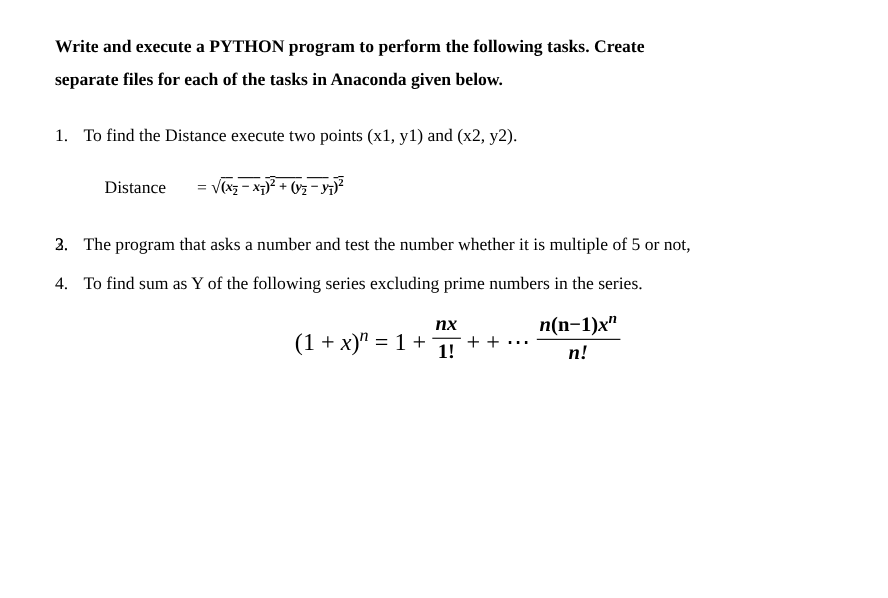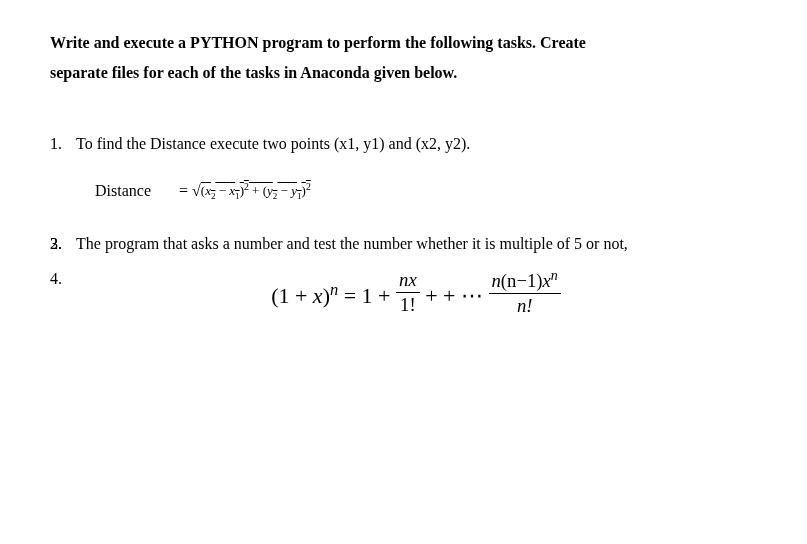--- a/index.html
+++ b/index.html
@@ -12,21 +12,21 @@
       background: #ffffff;
       width: 807px;
       height: 544px;
       padding: 28px 55px 28px 50px;
       color: #000000;
       font-size: 16px;
       line-height: 1.6;
     }
     .header {
       font-weight: bold;
-      margin-bottom: 42px;
+      margin-bottom: 22px;
       line-height: 1.9;
     }
     .list-item {
       margin-bottom: 10px;
       padding-left: 26px;
       position: relative;
     }
     .list-item .num {
       position: absolute;
       left: 0;
@@ -43,20 +43,21 @@
       margin-bottom: 26px;
     }
     .formula-label {
       display: inline-block;
       margin-right: 24px;
     }
     .sqrt-formula {
       font-size: 13px;
       position: relative;
       top: -1px;
+      font-weight: bold;
     }
     .sqrt-symbol {
       font-size: 16px;
       position: relative;
       top: 1px;
     }
     .overline {
       text-decoration: overline;
       text-decoration-thickness: 1px;
     }
@@ -72,20 +73,21 @@
       text-align: center;
       padding-left: 30px;
       font-size: 22px;
     }
     .frac {
       display: inline-block;
       vertical-align: middle;
       text-align: center;
       position: relative;
       top: -2px;
+      font-weight: bold;
     }
     .frac .top {
       display: block;
       border-bottom: 1px solid #000;
       padding: 0 3px;
       font-size: 0.85em;
       line-height: 1.2;
     }
     .frac .bottom {
       display: block;
@@ -126,20 +128,21 @@
   <span class="num">2.</span>
 </div>
 
 <div class="list-item">
   <span class="num">3.</span>
   <span>The program that asks a number and test the number whether it is multiple of 5 or not,</span><br>
 </div>
 
 <div class="list-item item4">
   <span class="num">4.</span>
+  <span>To find sum as Y of the following series excluding prime numbers in the series.</span>
 </div>
 
 <div class="series-formula">
   <span class="term"><span>(1 + </span><span class="italic">x</span><span>)</span><sup class="italic">n</sup></span>
   <span class="term"> = 1 + </span>
   <span class="frac">
     <span class="top italic">nx</span>
     <span class="bottom">1!</span>
   </span>
   <span class="term"> + </span>

